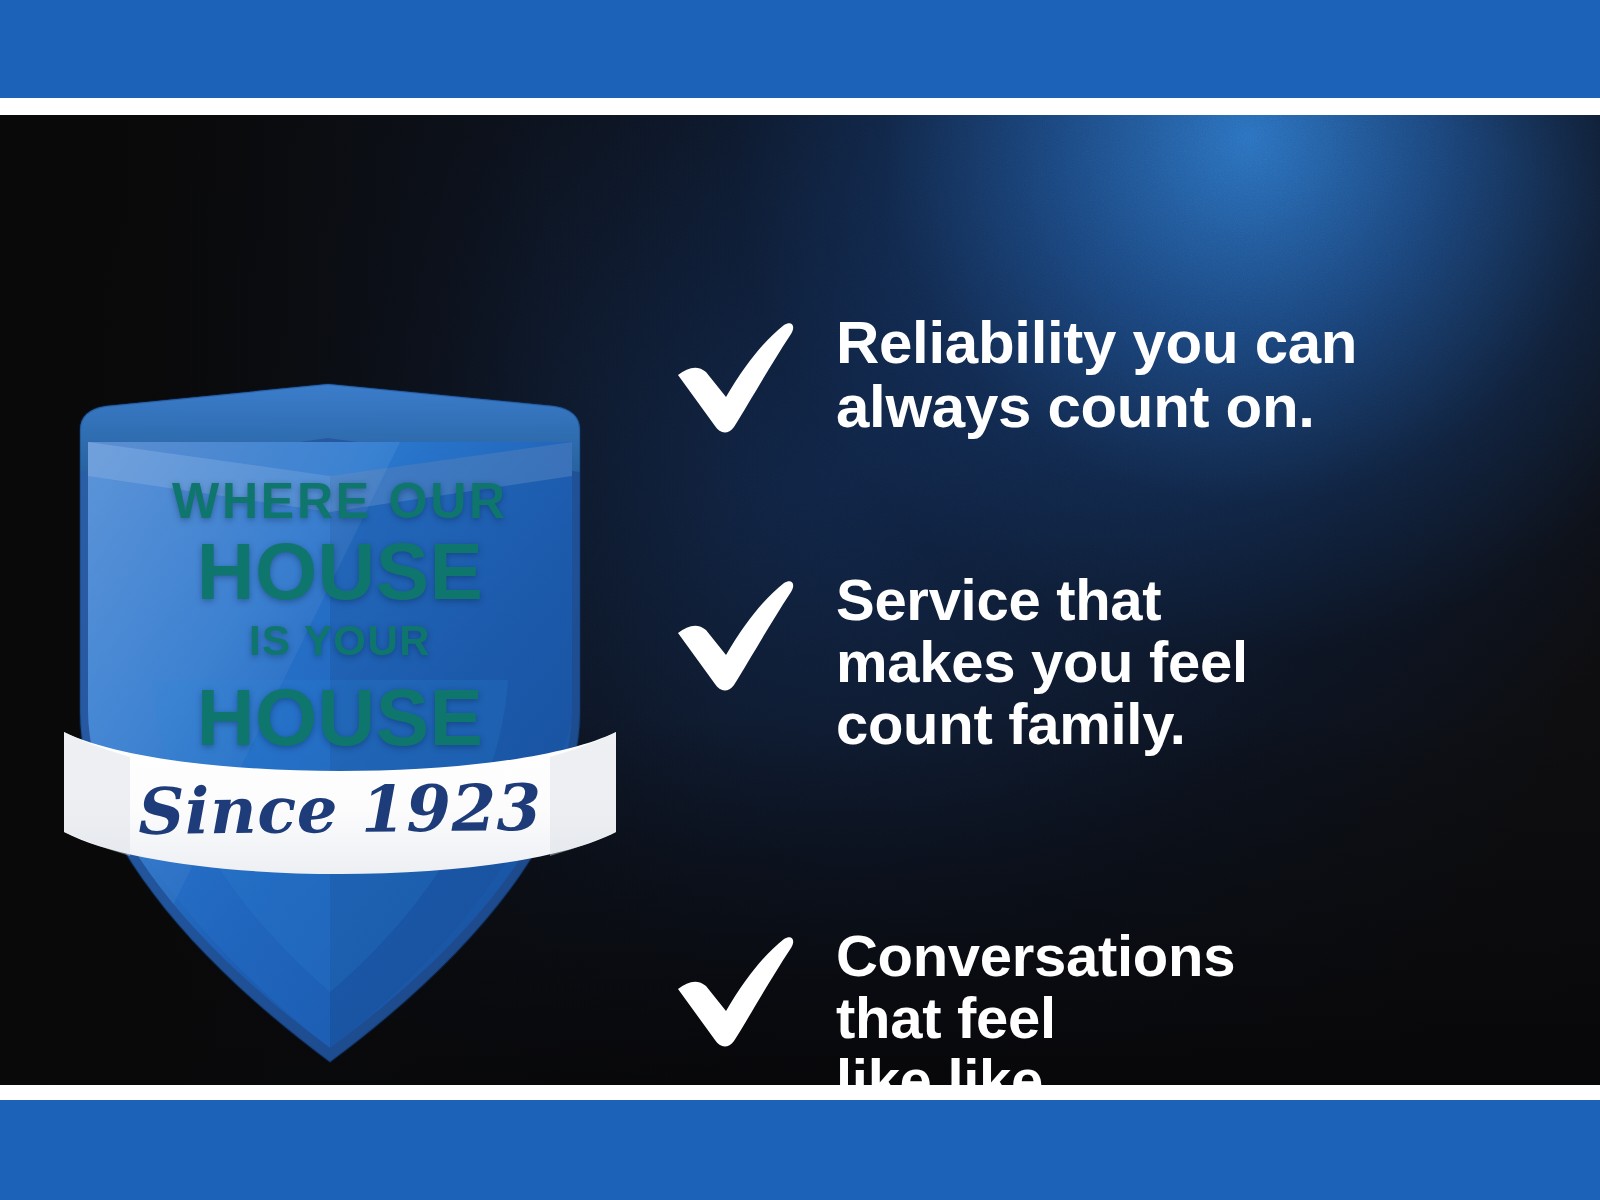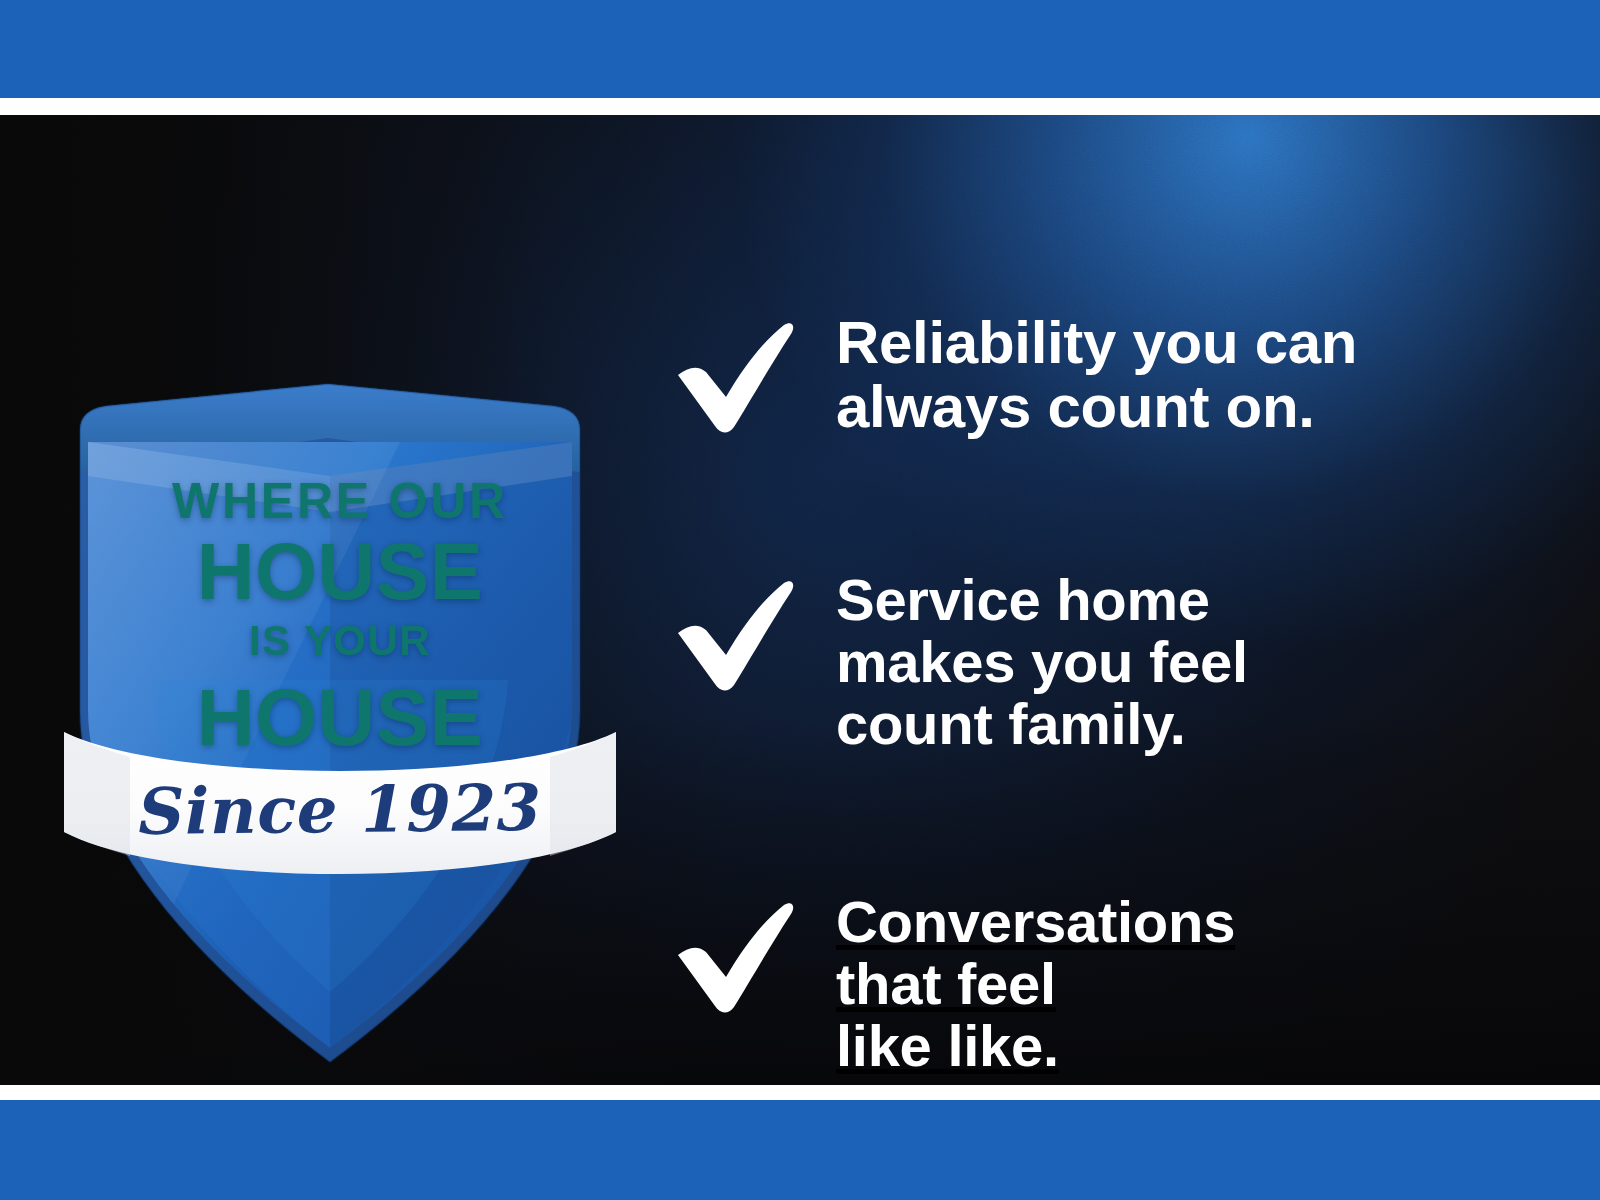--- a/index.html
+++ b/index.html
@@ -54,21 +54,21 @@
   #ribbon-text{position:absolute;left:0;top:398px;width:560px;text-align:center;
      color:#1f3c7a;font-size:64px;line-height:1;
      font-family:"DejaVu Serif",serif;font-style:italic;font-weight:700;
      letter-spacing:.01em;transform:rotate(-0.6deg);}
 
   
   #bullets{position:absolute;left:668px;top:196px;width:820px;}
   .bullet{position:absolute;left:0;width:820px;}
   #bullet-0{top:0;}
   #bullet-1{top:258px;}
-  #bullet-2{top:580px;text-decoration:underline;}
+  #bullet-2{top:614px;}
 
   .check{position:absolute;left:0;top:6px;width:128px;height:118px;}
   .check svg{display:block;width:100%;height:100%;}
   .blines{margin-left:168px;}
   .bline{color:#ffffff;font-weight:700;font-size:60px;line-height:1.07;
          letter-spacing:-0.005em;white-space:nowrap;
          font-family:"Liberation Sans",sans-serif;}
   #bullet-1 .bline,#bullet-2 .bline{font-size:58px;}
 </style>
 </head>
@@ -183,21 +183,21 @@
       </div>
 
       <div class="bullet" id="bullet-1">
         <span class="check">
           <svg viewBox="0 0 128 118" xmlns="http://www.w3.org/2000/svg">
             <path d="M10 58 C20 50 30 48 38 55 L58 80 C78 46 98 22 116 8
                      C124 3 128 9 123 17 C100 52 80 88 66 110 C60 118 52 117 47 109 Z" fill="#ffffff"></path>
           </svg>
         </span>
         <div class="blines">
-          <div class="bline">Service home</div>
+          <div class="bline">Service that</div>
           <div class="bline">makes you feel</div>
           <div class="bline">count family.</div>
         </div>
       </div>
 
       <div class="bullet" id="bullet-2">
         <span class="check">
           <svg viewBox="0 0 128 118" xmlns="http://www.w3.org/2000/svg">
             <path d="M10 58 C20 50 30 48 38 55 L58 80 C78 46 98 22 116 8
                      C124 3 128 9 123 17 C100 52 80 88 66 110 C60 118 52 117 47 109 Z" fill="#ffffff"></path>

